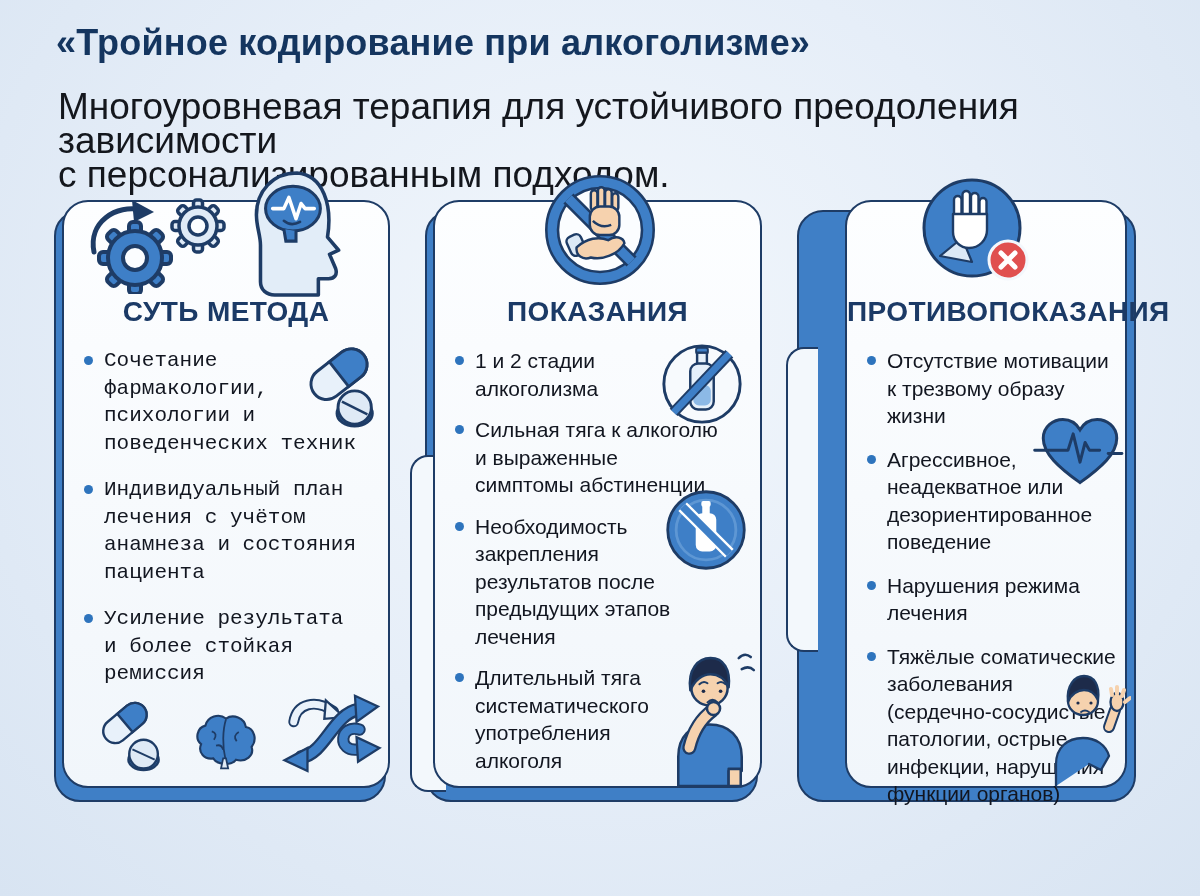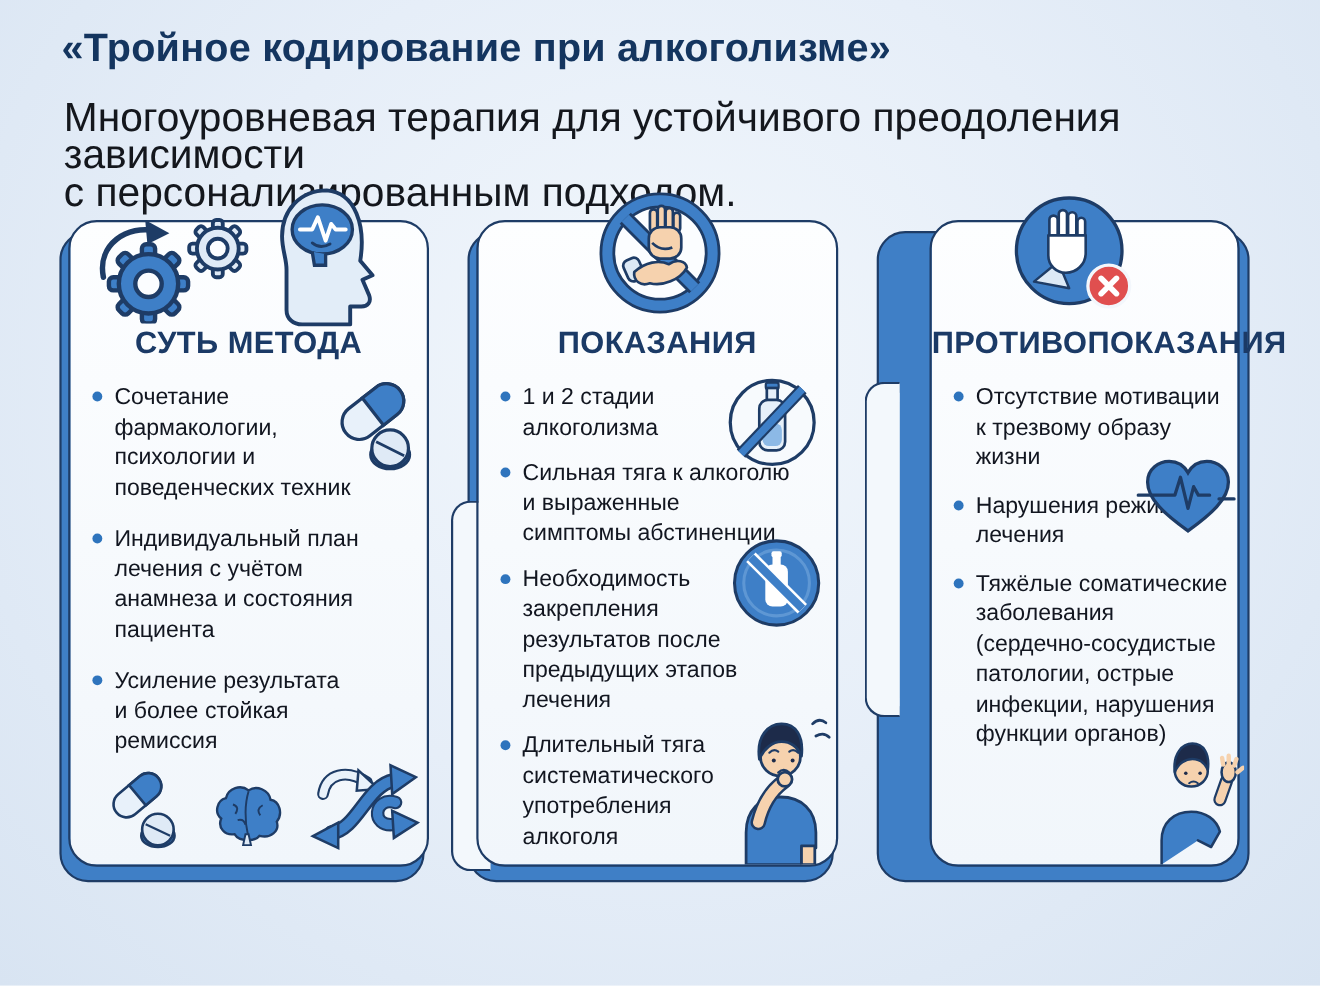--- a/index.html
+++ b/index.html
@@ -39,21 +39,21 @@
   }
   .bullets{position:absolute; top:145px; left:20px; right:8px; margin:0; padding:0; list-style:none;}
   .bullets li{
     position:relative; padding-left:20px; font-size:21px; line-height:27.5px;
     color:#121620; font-weight:500; white-space:pre-line;
   }
   .bullets li::before{
     content:""; position:absolute; left:0; top:9px; width:9px; height:9px;
     border-radius:50%; background:#2e74bd;
   }
-  .card1 .bullets li{margin-bottom:19px;}
+  .card1 .bullets li{margin-bottom:19px;font-family:Liberation Mono, monospace;}
   .card2 .bullets li{margin-bottom:14px;}
   .card3 .bullets li{margin-bottom:16px;}
   .icon{position:absolute; line-height:0;}
   .i-gears{left:80px; top:192px;}
   .i-head{left:237px; top:168px;}
   .i-nohand{left:544px; top:174px;}
   .i-stophand{left:920px; top:176px;}
   .i-capsule{right:0px; top:133px;}
   .c1row{position:absolute; left:30px; bottom:12px; display:flex; gap:16px; align-items:flex-end;}
   .c1row .ic{line-height:0;}
@@ -214,20 +214,24 @@
         </g>
       </svg>
     </span>
   </section>
 
   <section class="card card3">
     <h2>ПРОТИВОПОКАЗАНИЯ</h2>
     <ul class="bullets">
       <li>Отсутствие мотивации
 к трезвому образу жизни</li>
+      <li>Агрессивное,
+неадекватное или
+дезориентированное
+поведение</li>
       <li>Нарушения режима
 лечения</li>
       <li>Тяжёлые соматические
 заболевания
 (сердечно-сосудистые
 патологии, острые
 инфекции, нарушения
 функции органов)</li>
     </ul>
 

